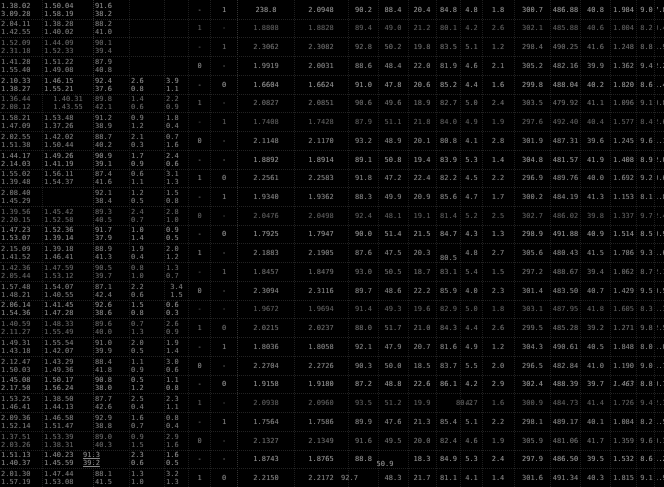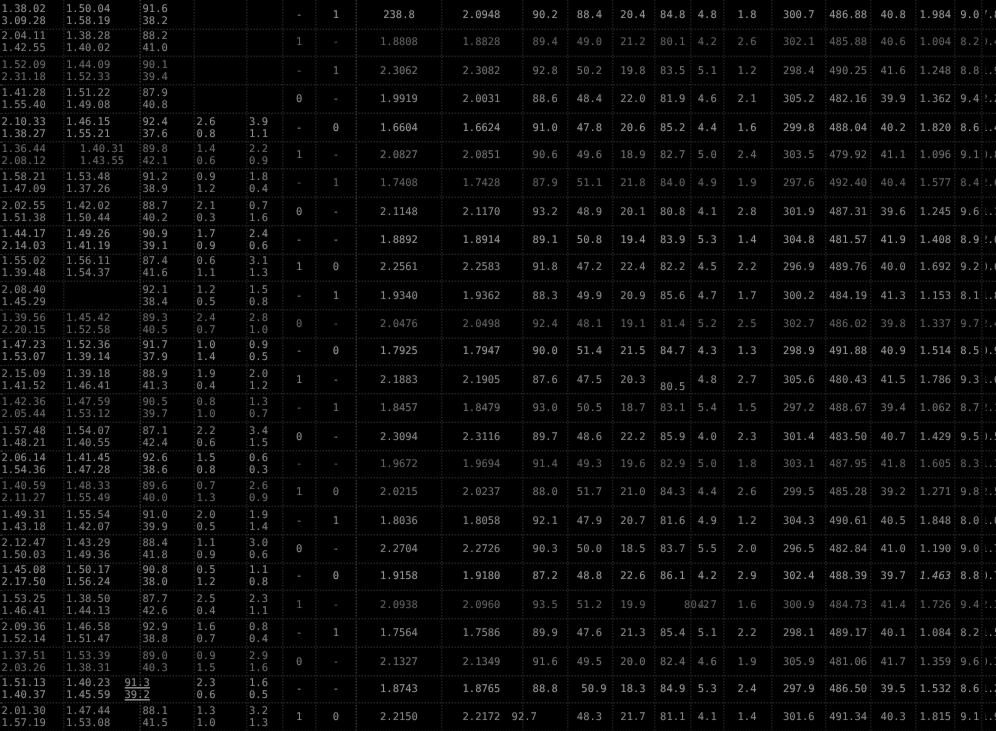--- a/index.html
+++ b/index.html
@@ -1109,21 +1109,21 @@
           <span>1.40.55</span>
         </div>
         <div class="cell" style="left: 95px; width: 33px;">
           <span>87.1</span>
           <span>42.4</span>
         </div>
         <div class="cell" style="left: 131px; width: 32px;">
           <span>2.2</span>
           <span>0.6</span>
         </div>
-        <div class="cell" style="left: 166px; width: 21px;">
+        <div class="cell" style="left: 166px; width: 21px; text-align: center;">
           <span>3.4</span>
           <span>1.5</span>
         </div>
         <div class="cell num" style="left: 190px; width: 19px;">
           <span>0</span>
         </div>
         <div class="cell num" style="left: 212px; width: 24px;">
           <span>-</span>
         </div>
         <div class="cell num" style="left: 240px; width: 52px;">
@@ -1758,21 +1758,21 @@
         </div>
         <div class="cell num" style="left: 240px; width: 52px;">
           <span>1.8743</span>
         </div>
         <div class="cell num" style="left: 296px; width: 50px;">
           <span>1.8765</span>
         </div>
         <div class="cell num" style="left: 350px; width: 27px;">
           <span>88.8</span>
         </div>
-        <div class="cell num" style="left: 383px; width: 26px;">
+        <div class="cell num" style="left: 372px; width: 26px; justify-content: flex-end;">
           <span>50.9</span>
         </div>
         <div class="cell num" style="left: 410px; width: 24px;">
           <span>18.3</span>
         </div>
         <div class="cell num" style="left: 438px; width: 21px;">
           <span>84.9</span>
         </div>
         <div class="cell num" style="left: 462px; width: 19px;">
           <span>5.3</span>

